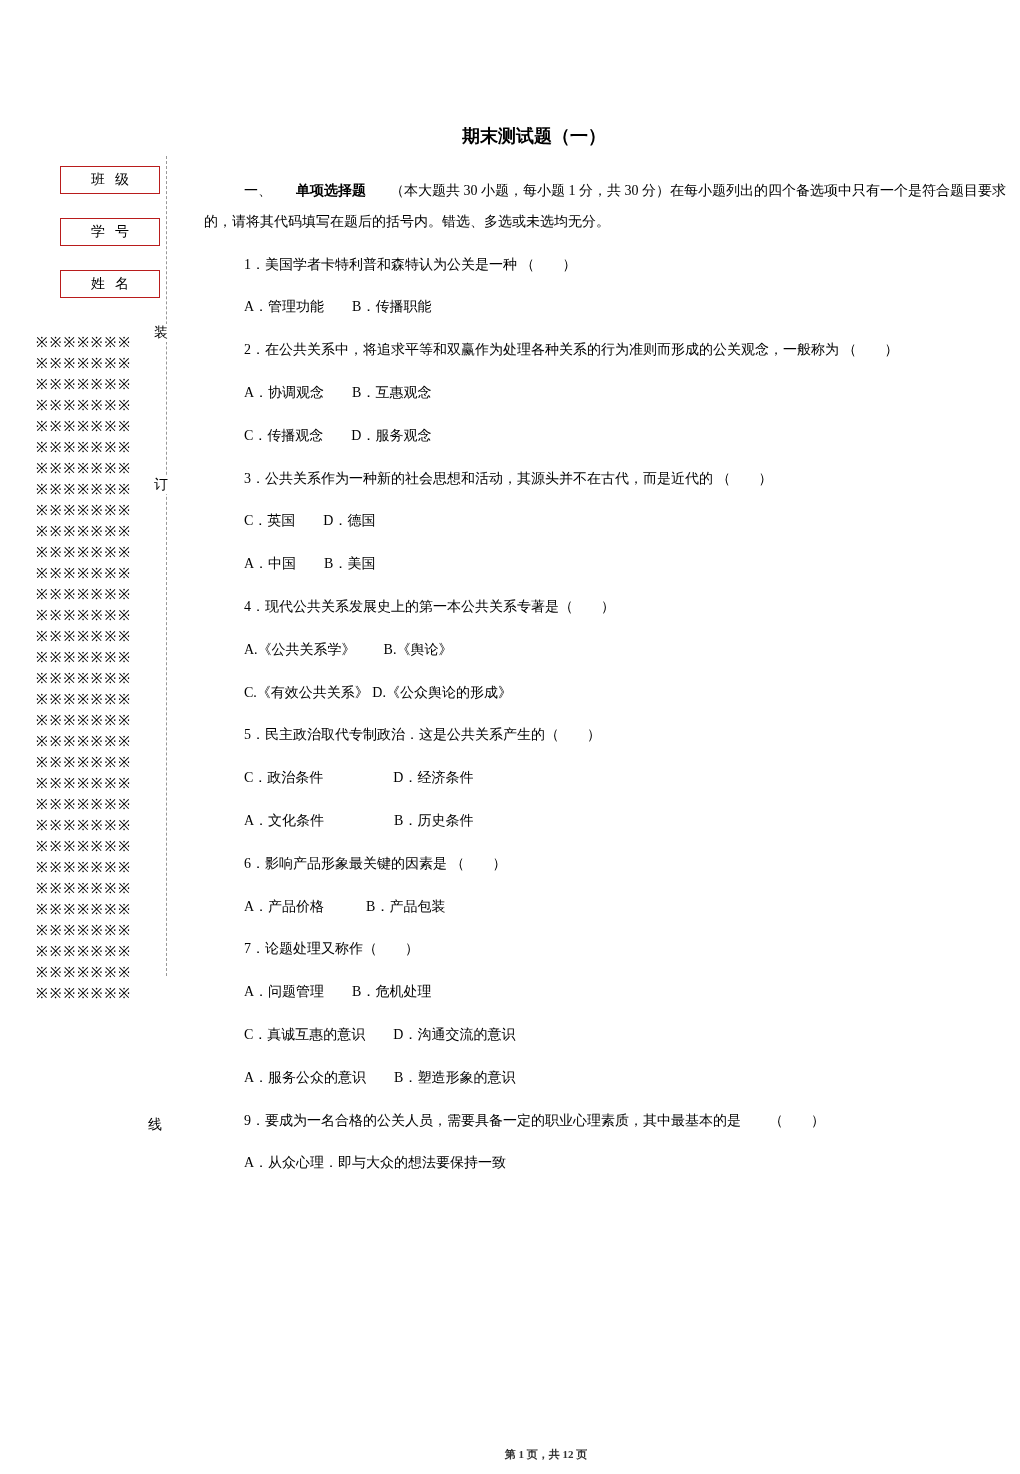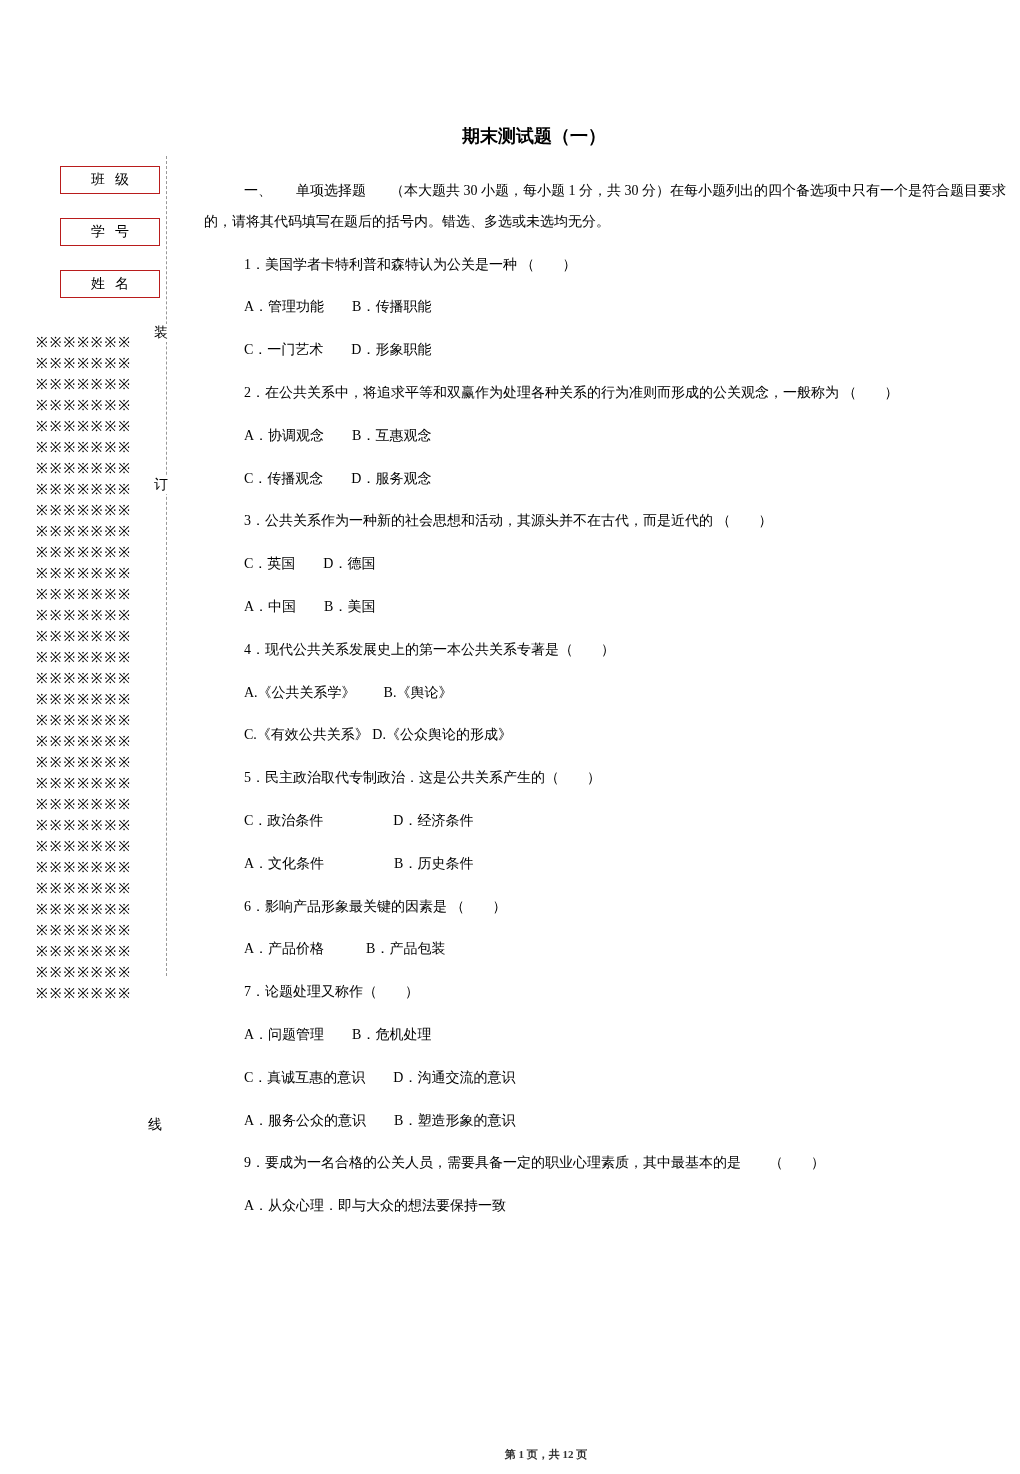--- a/index.html
+++ b/index.html
@@ -64,21 +64,21 @@
     .binding-char.ding { top: 440px; }
     .binding-char.xian { top: 1080px; left: 112px; }
     .content {
       position: absolute;
       left: 156px;
       top: 128px;
       width: 830px;
       line-height: 2.2;
     }
     .section-header { margin-bottom: 4px; }
-    .section-header .bold { font-weight: normal; text-align: center; }
+    .section-header .bold { font-weight: bold; text-align: center; }
     .question { text-indent: 2em; margin-top: 2px; }
     .options { text-indent: 2em; margin-top: 2px; }
     .footer {
       position: absolute;
       bottom: 24px;
       width: 100%;
       text-align: center;
       font-size: 11px;
       color: #333;
       font-weight: bold;
@@ -133,21 +133,20 @@
 <span class="binding-char ding">订</span>
 <span class="binding-char xian">线</span>
 
 <div class="content">
   <div class="section-header">
     　　<span>一、</span><span class="bold">单项选择题</span><span>（本大题共 30 小题，每小题 1 分，共 30 分）在每小题列出的四个备选项中只有一个是符合题目要求的，请将其代码填写在题后的括号内。错选、多选或未选均无分。</span>
   </div>
   <div id="questions-container">
       <div class="question">1．美国学者卡特利普和森特认为公关是一种 （　　）</div>
       <div class="options">A．管理功能　　B．传播职能</div>
-      <div class="options">C．一门艺术　　D．形象职能</div>
       <div class="question">2．在公共关系中，将追求平等和双赢作为处理各种关系的行为准则而形成的公关观念，一般称为 （　　）</div>
       <div class="options">A．协调观念　　B．互惠观念</div>
       <div class="options">C．传播观念　　D．服务观念</div>
       <div class="question">3．公共关系作为一种新的社会思想和活动，其源头并不在古代，而是近代的 （　　）</div>
       <div class="options">C．英国　　D．德国</div>
       <div class="options">A．中国　　B．美国</div>
       <div class="question">4．现代公共关系发展史上的第一本公共关系专著是（　　）</div>
       <div class="options">A.《公共关系学》　　B.《舆论》</div>
       <div class="options">C.《有效公共关系》 D.《公众舆论的形成》</div>
       <div class="question">5．民主政治取代专制政治．这是公共关系产生的（　　）</div>

